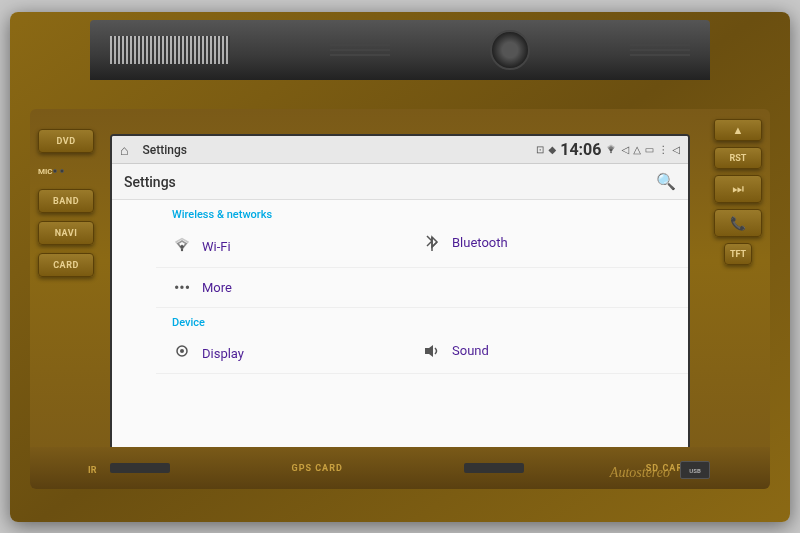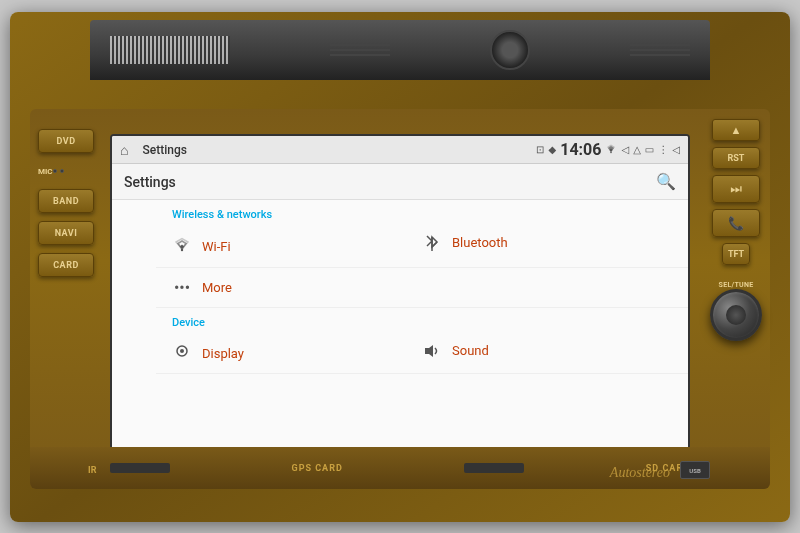--- a/index.html
+++ b/index.html
@@ -386,21 +386,21 @@
 
     .item-icon {
       font-size: 16px;
       color: #555;
       width: 20px;
       text-align: center;
     }
 
     .item-label {
       font-size: 13px;
-      color: #c2410c;
+      color: #4c1d95;
     }
 
     
     .bottom-bar {
       position: absolute;
       bottom: 0;
       left: 0;
       right: 0;
       height: 42px;
       background: linear-gradient(180deg, #7a5a18 0%, #5a4010 100%);
@@ -604,24 +604,20 @@
         <span class="btn-eject-icon">▲</span>
       </div>
       <div class="btn-rst">RST</div>
       <div class="btn-skip">
         <span>⏭</span>
       </div>
       <div class="btn-phone">
         <span>📞</span>
       </div>
       <div class="btn-tft">TFT</div>
-      <div style="margin-top: 10px; text-align: center;">
-        <div class="sel-tune-label">SEL/TUNE</div>
-        <div class="knob"></div>
-      </div>
     </div>
 
     <div class="bottom-bar">
       <span class="ir-label">IR</span>
       <div class="card-slot"></div>
       <span class="bottom-label">GPS CARD</span>
       <div class="card-slot"></div>
       <span class="bottom-label">SD CARD</span>
       <div class="usb-area">
         <span class="usb-label">USB</span>

